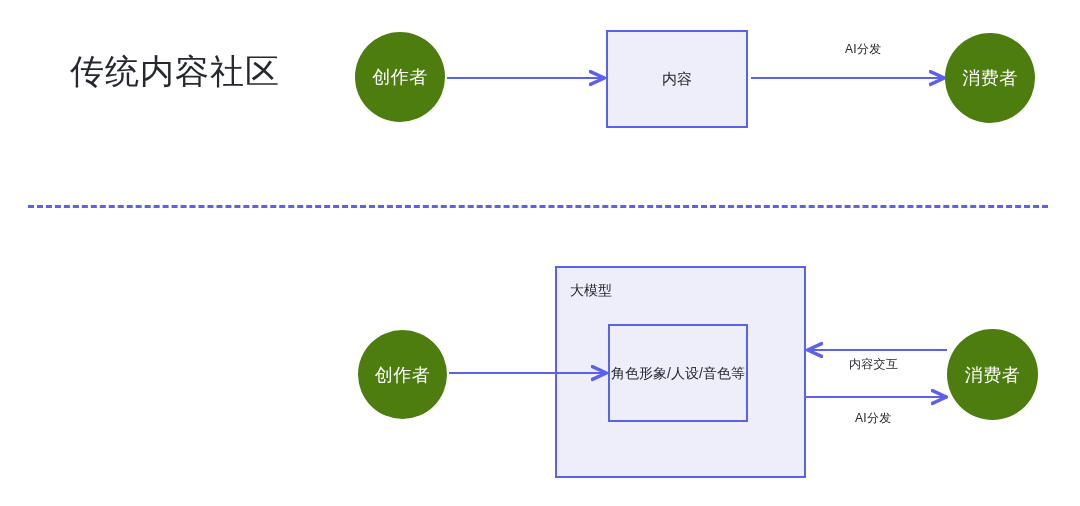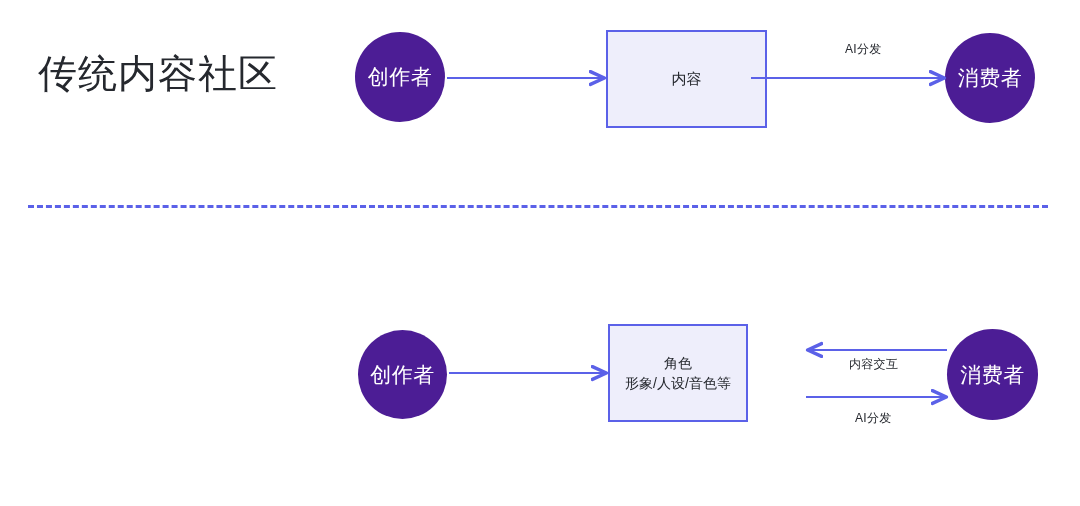--- a/index.html
+++ b/index.html
@@ -14,87 +14,88 @@
     position: relative;
     width: 1080px;
     height: 506px;
     background: #ffffff;
     overflow: hidden;
   }
 
   
   .section-title {
     position: absolute;
-    font-size: 39px;
+    font-size: 34px;
     font-weight: 400;
     color: #25282e;
     letter-spacing: 1px;
     white-space: nowrap;
     line-height: 1;
+    margin-left: 32px;
   }
   #title-traditional { left: 38px; top: 54px; }
   #title-ai          { left: 42px; top: 358px; }
 
   
   .divider {
     position: absolute;
     left: 28px;
     top: 205px;
     width: 1020px;
     height: 0;
     border-top: 3px dashed #5b61e8;
   }
 
   
   .node-circle {
     position: absolute;
     border-radius: 50%;
-    background: #4c1d95;
+    background: #4d7c0f;
     color: #ffffff;
     display: flex;
     align-items: center;
     justify-content: center;
-    font-size: 21px;
+    font-size: 18px;
     font-weight: 400;
     letter-spacing: 0.5px;
   }
   #circle-creator-1  { left: 355px; top: 32px;  width: 90px; height: 90px; }
   #circle-consumer-1 { left: 945px; top: 33px;  width: 90px; height: 90px; }
   #circle-creator-2  { left: 358px; top: 330px; width: 89px; height: 89px; }
   #circle-consumer-2 { left: 947px; top: 329px; width: 91px; height: 91px; }
 
   
   .node-box {
     position: absolute;
     background: #eeeefb;
     border: 2px solid #5b61e8;
     box-sizing: border-box;
     color: #25282e;
     font-size: 15px;
     line-height: 1.45;
     text-align: center;
   }
   #box-content {
-    left: 606px; top: 30px; width: 161px; height: 98px;
+    left: 606px; top: 30px; width: 142px; height: 98px;
     display: flex; align-items: center; justify-content: center;
   }
   #box-bigmodel {
     left: 555px; top: 266px; width: 251px; height: 212px;
   }
   #box-bigmodel-label {
     position: absolute;
     left: 13px;
     top: 12px;
     font-size: 14px;
     color: #25282e;
     white-space: nowrap;
   }
   #box-role {
     left: 608px; top: 324px; width: 140px; height: 98px;
-    display: flex; flex-direction: column;
+    display: flex; flex-direction: row;
     align-items: center; justify-content: center;
     font-size: 14px;
   }
   #box-role .role-line { white-space: nowrap; }
 
   
   #connectors {
     position: absolute;
     left: 0; top: 0;
     width: 1080px;
@@ -135,20 +136,23 @@
 
   <div class="edge-label" id="label-ai-distribute-1">AI分发</div>
 
   <div class="divider"></div>
 
 
   <div class="node-circle" id="circle-creator-2">
     <span>创作者</span>
   </div>
 
+  <div class="node-box" id="box-bigmodel">
+    <div id="box-bigmodel-label">大模型</div>
+  </div>
 
   <div class="node-box" id="box-role">
     <div class="role-line">角色</div>
     <div class="role-line">形象/人设/音色等</div>
   </div>
 
   <div class="node-circle" id="circle-consumer-2">
     <span>消费者</span>
   </div>
 

